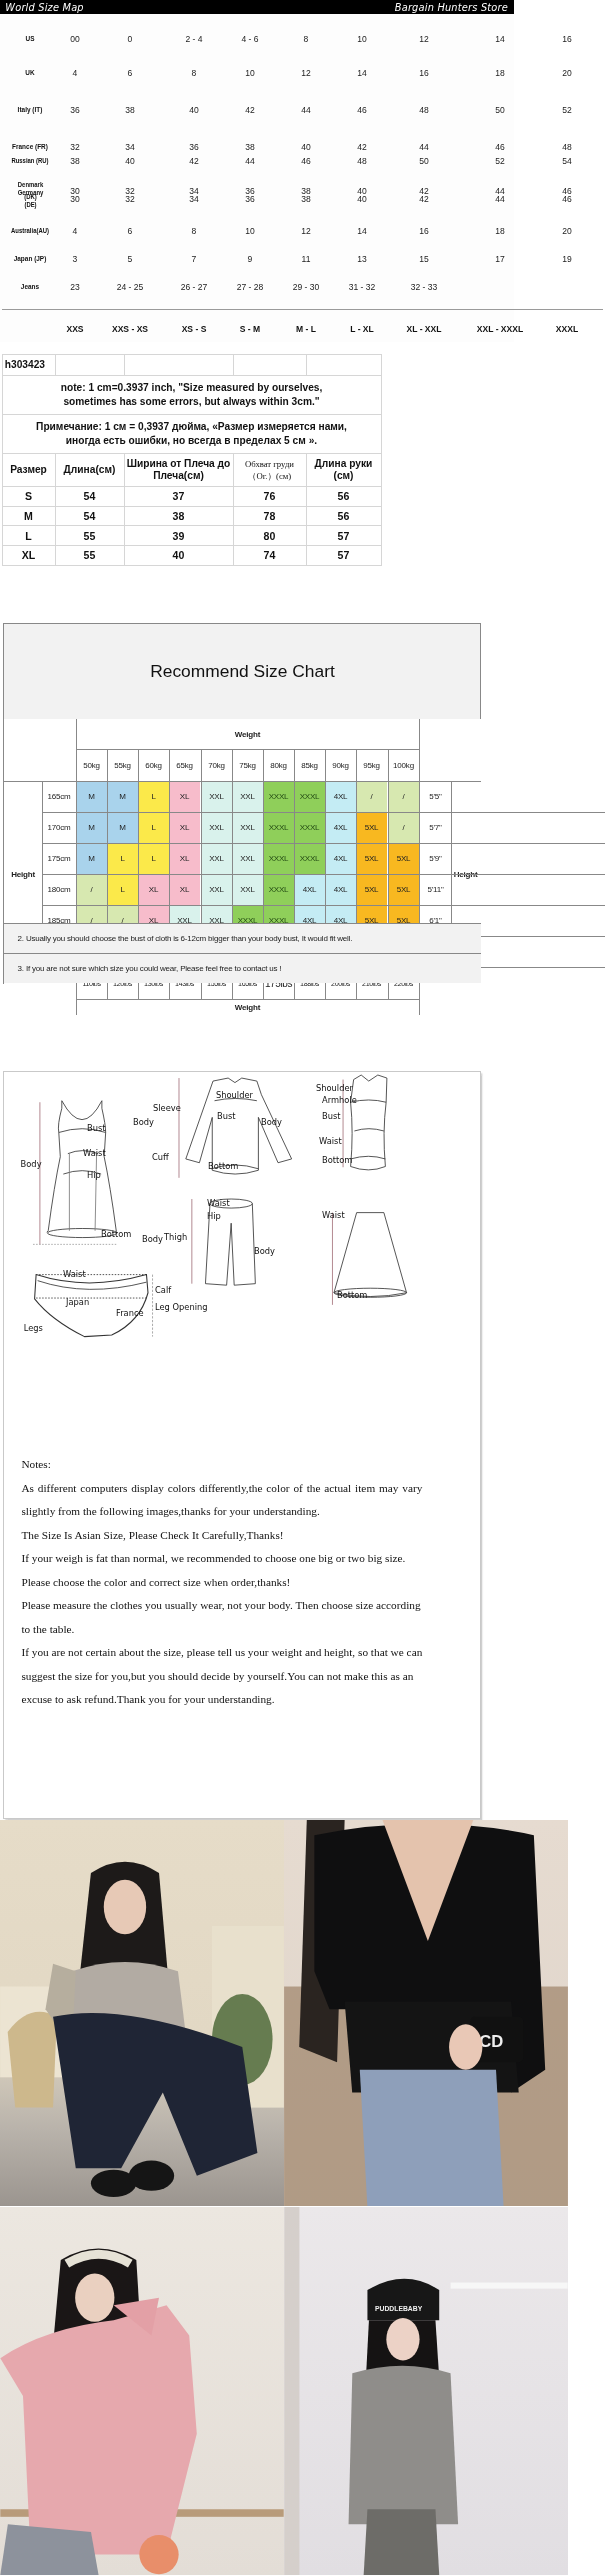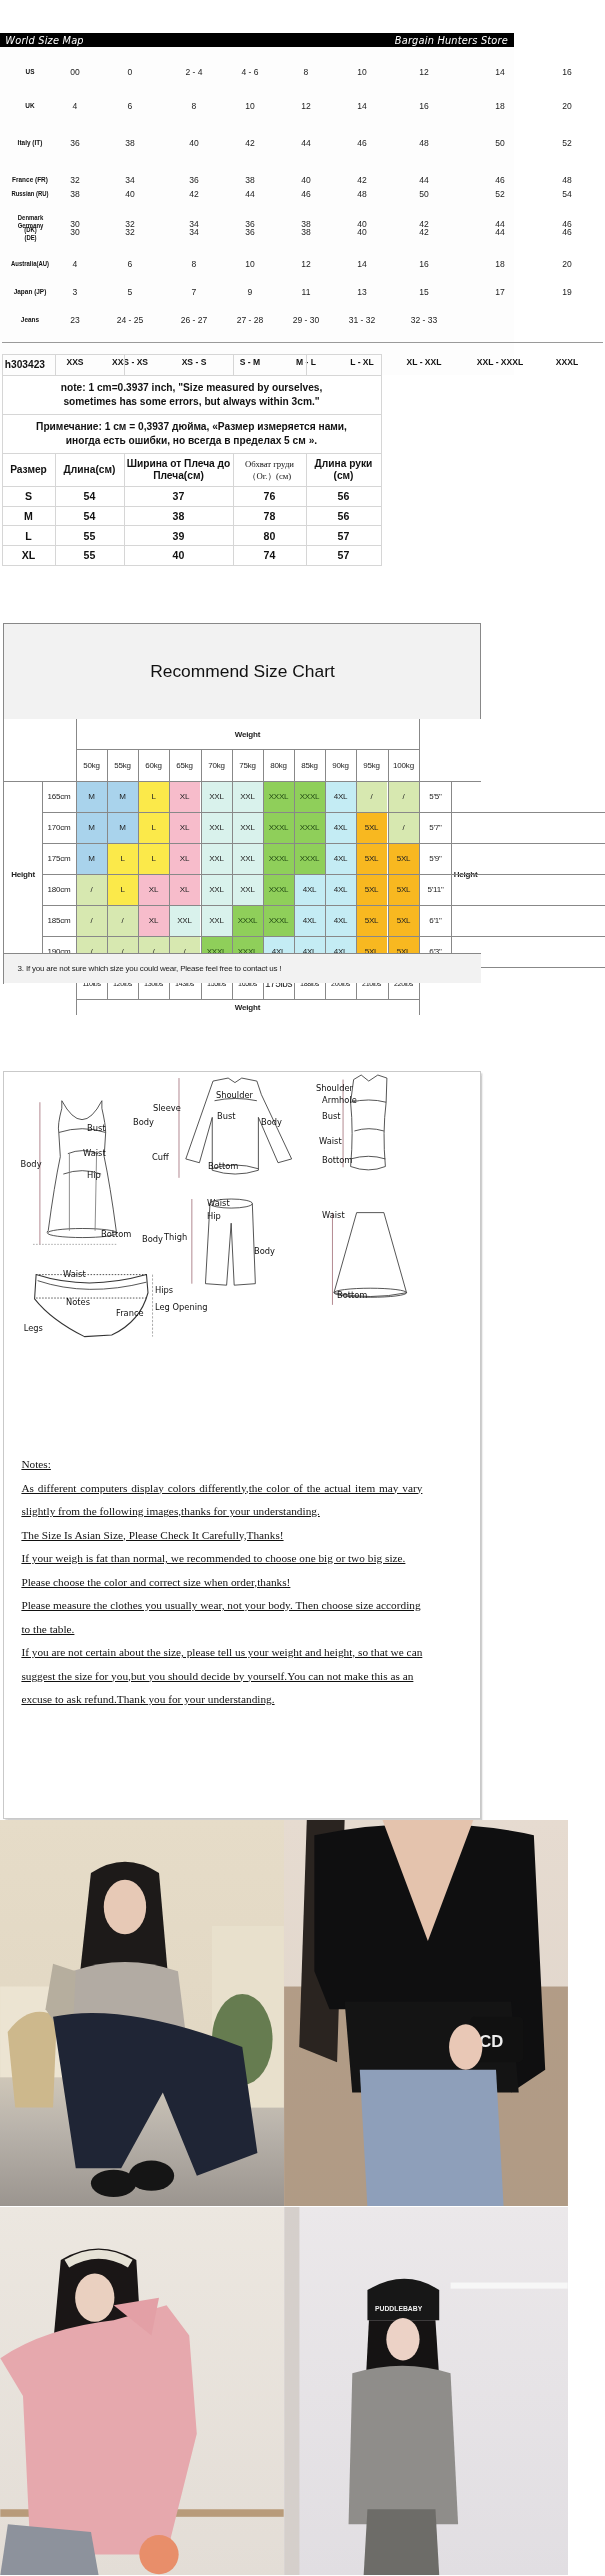--- a/index.html
+++ b/index.html
@@ -1,20 +1,20 @@
 <!DOCTYPE html>
 <html style="font-size:12px"><head>
 <meta charset="utf-8">
 <style>
   * { box-sizing: border-box; margin: 0; padding: 0; }
   html, body { width: 605px; background: #ffffff; }
   body { font-family: "Liberation Sans", sans-serif; color: #111; position: relative; height: 2576px; overflow: hidden; }
 
   
-  .wsm { position: absolute; left: 0; top: 0; width: 514px; height: 342px; background: #fdfdfd; margin-top: 33px; }
+  .wsm { position: absolute; left: 0; top: 0; width: 514px; height: 342px; background: #fdfdfd; }
   .wsm-header { height: 14.4px; background: #000; color: #fff; display: flex; justify-content: space-between; align-items: center; padding: 0 6px 0 5.3px; font-family: "DejaVu Sans", sans-serif; font-style: italic; font-size: 9.8px; letter-spacing: 0.2px; }
   .wsm-row { position: absolute; left: 0; width: 605px; display: flex; align-items: center; }
   .wsm-label { position: absolute; width: 54px; text-align: center; font-size: 7.6px; font-weight: bold; line-height: 12px; transform: scaleX(0.85); }
   .wsm-val { position: absolute; font-size: 9.5px; transform: translateX(-50%) scaleX(0.9); white-space: nowrap; color: #222; }
   .wsm-divider { position: absolute; left: 1.5px; top: 309px; width: 601px; height: 0.8px; background: #9a9a9a; }
   .wsm-size { position: absolute; top: 323px; font-size: 9.5px; font-weight: bold; transform: translateX(-50%) scaleX(0.9); white-space: nowrap; }
 
   
   .mt { position: absolute; left: 1.5px; top: 354px; border-collapse: collapse; font-size: 10.2px; font-weight: bold; }
   .mt td { border: 1.5px solid #d6d6d6; text-align: center; vertical-align: middle; padding: 0 1.5px; line-height: 12px; }
@@ -28,21 +28,21 @@
   .rc-grid { position: absolute; left: 0; top: 95px; width: 477px; background: #fff; }
   .rc-line { position: absolute; background: #888; }
   .rc-cell { position: absolute; display: flex; align-items: center; justify-content: center; font-size: 8px; color: #222; transform-origin: center; letter-spacing: -0.2px; }
   .rc-note { position: absolute; left: 0; width: 477px; height: 30px; border-top: 0.8px solid #888; display: flex; align-items: center; padding-left: 16.6px; font-size: 8px; letter-spacing: -0.2px; color: #222; background: #f2f2f2; }
   .red { color: #d3233b; font-weight: bold; font-size: 9px; }
 
   
   .dn { position: absolute; left: 3px; top: 1071px; width: 478px; height: 748px; border: 0.8px solid #c9c9c9; box-shadow: 1.5px 1.5px 1.5px #cfcfcf; background: #fff; }
   .dg-label { position: absolute; font-family: "DejaVu Sans", sans-serif; font-size: 8.3px; color: #111; white-space: nowrap; }
   .notes { position: absolute; left: 17.4px; top: 381px; width: 401px; font-family: "Liberation Serif", serif; font-size: 11.3px; line-height: 23.5px; color: #111; }
-  .notes p { margin: 0; text-decoration: underline; }
+  .notes p { margin: 0; }
   .notes .justify { text-align: justify; text-align-last: left; }
 
   
   .photos { position: absolute; left: 0; top: 1820px; width: 568px; height: 756px; }
   .ph { position: absolute; overflow: hidden; }
 </style>
 </head>
 <body>
 
 <section class="wsm">
@@ -399,20 +399,21 @@
       <div class="rc-line" style="left: 321px; top: 248px; width: 0.8px; height: 32px;"></div>
       <div class="rc-line" style="left: 352px; top: 30px; width: 0.8px; height: 32px;"></div>
       <div class="rc-line" style="left: 352px; top: 62px; width: 0.8px; height: 186px;"></div>
       <div class="rc-line" style="left: 352px; top: 248px; width: 0.8px; height: 32px;"></div>
       <div class="rc-line" style="left: 384px; top: 30px; width: 0.8px; height: 32px;"></div>
       <div class="rc-line" style="left: 384px; top: 62px; width: 0.8px; height: 186px;"></div>
       <div class="rc-line" style="left: 384px; top: 248px; width: 0.8px; height: 32px;"></div>
       <div class="rc-line" style="left: 38px; top: 62px; width: 0.8px; height: 186px;"></div>
       <div class="rc-line" style="left: 447px; top: 62px; width: 0.8px; height: 186px;"></div>
     </div>
+  <div class="rc-note" style="top:299px; padding-left:13.6px">2. Usually you should choose the bust of cloth is 6-12cm bigger than your body bust, It would fit well.</div>
   <div class="rc-note" style="top:329px; padding-left:13.6px">3. If you are not sure which size you could wear, Please feel free to contact us !</div>
 </section>
 
 <section class="dn">
   <svg width="477" height="378" style="position:absolute;left:0;top:0" viewBox="0 0 630 500">
     <g stroke="#333" stroke-width="1.1" fill="none">
 
       <g>
         <path d="M76 38 L76 48 Q70 70 72 80 L74 112 Q66 150 58 210 L56 212 M129 38 L129 48 Q134 70 134 80 L132 112 Q140 150 148 210"></path>
         <path d="M76 38 Q103 88 129 38"></path>
@@ -474,29 +475,29 @@
   <span class="dg-label" style="left:318px;top:23px">Armhole</span>
   <span class="dg-label" style="left:318px;top:39px">Bust</span>
   <span class="dg-label" style="left:257px;top:45px">Body</span>
   <span class="dg-label" style="left:315px;top:64px">Waist</span>
   <span class="dg-label" style="left:318px;top:83px">Bottom</span>
 
   <span class="dg-label" style="left:203px;top:126px">Waist</span>
   <span class="dg-label" style="left:203px;top:139px">Hip</span>
   <span class="dg-label" style="left:138px;top:162px">Body</span>
   <span class="dg-label" style="left:160px;top:160px">Thigh</span>
-  <span class="dg-label" style="left:151px;top:213px">Hips</span>
+  <span class="dg-label" style="left:151px;top:213px">Calf</span>
   <span class="dg-label" style="left:151px;top:230px">Leg Opening</span>
 
   <span class="dg-label" style="left:318px;top:138px">Waist</span>
   <span class="dg-label" style="left:250px;top:174px">Body</span>
   <span class="dg-label" style="left:333px;top:218px">Bottom</span>
 
   <span class="dg-label" style="left:59px;top:197px">Waist</span>
-  <span class="dg-label" style="left:62px;top:225px">Notes</span>
+  <span class="dg-label" style="left:62px;top:225px">Japan</span>
   <span class="dg-label" style="left:112px;top:236px">France</span>
   <span class="dg-label" style="left:19.7px;top:251px">Legs</span>
 
   <div class="notes">
     <p>Notes:</p>
     <p class="justify">As different computers display colors differently,the color of the actual item may vary slightly from the following images,thanks for your understanding.</p>
     <p>The Size Is Asian Size, Please Check It Carefully,Thanks!</p>
     <p>If your weigh is fat than normal, we recommended to choose one big or two big size.</p>
     <p>Please choose the color and correct size when order,thanks!</p>
     <p>Please measure the clothes you usually wear, not your body. Then choose size according to the table.</p>

